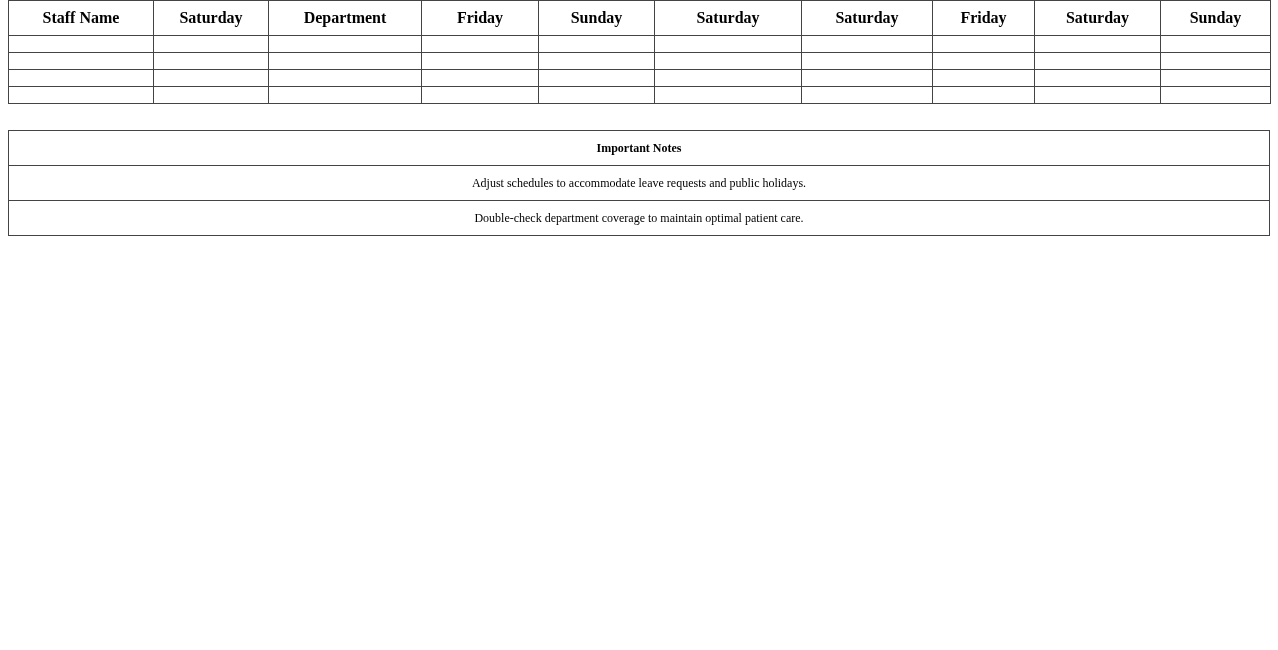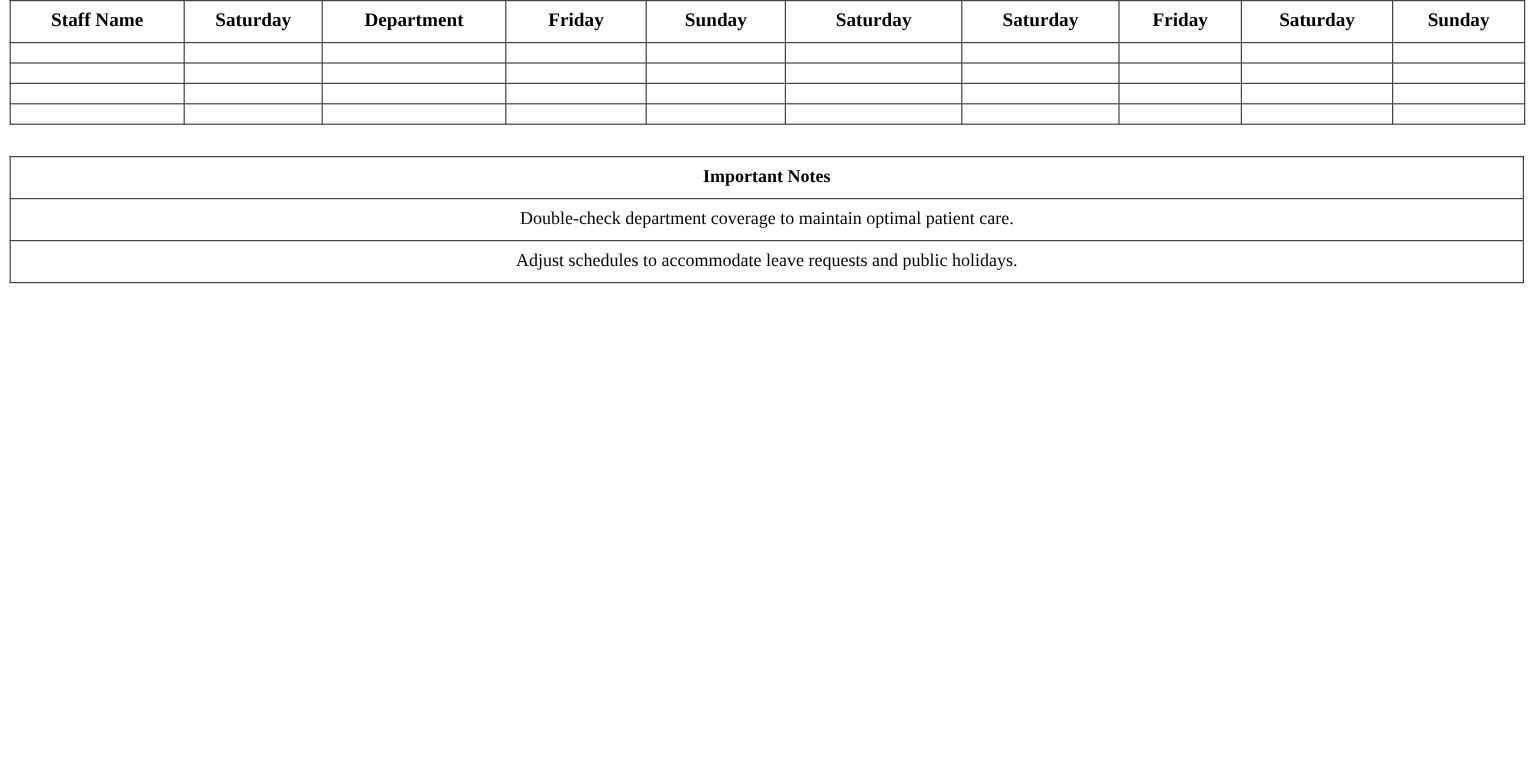--- a/index.html
+++ b/index.html
@@ -3,21 +3,21 @@
 <meta charset="utf-8">
 <style>
   html, body { margin: 0; padding: 0; background: #ffffff; }
   body { width: 1278px; height: 650px; font-family: "Liberation Serif", serif; color: #000; }
   table { border-collapse: collapse; position: absolute; left: 8px; width: 1262px; }
   td, th { border: 1px solid #444444; padding: 0; }
   #schedule { top: 0; table-layout: fixed; }
   #schedule th { height: 34px; font-weight: bold; font-size: 16px; text-align: center; }
   #schedule td { height: 16px; }
   #notes { top: 130px; }
-  #notes th, #notes td { height: 34px; text-align: center; font-size: 15px; }
+  #notes th, #notes td { height: 34px; text-align: center; font-size: 12px; }
   #notes th { font-weight: bold; }
 </style>
 </head>
 <body>
 
 <table id="schedule">
   <colgroup>
     <col style="width:145px">
       <col style="width:115px">
       <col style="width:153px">
@@ -96,19 +96,19 @@
 </table>
 
 <table id="notes">
   <thead>
     <tr>
       <th>Important Notes</th>
     </tr>
   </thead>
   <tbody>
     <tr>
-        <td>Double-check department coverage to maintain optimal patient care.</td>
+        <td>Adjust schedules to accommodate leave requests and public holidays.</td>
       </tr>
     <tr>
-        <td>Adjust schedules to accommodate leave requests and public holidays.</td>
+        <td>Double-check department coverage to maintain optimal patient care.</td>
       </tr>
   </tbody>
 </table>
 
 </body></html>

